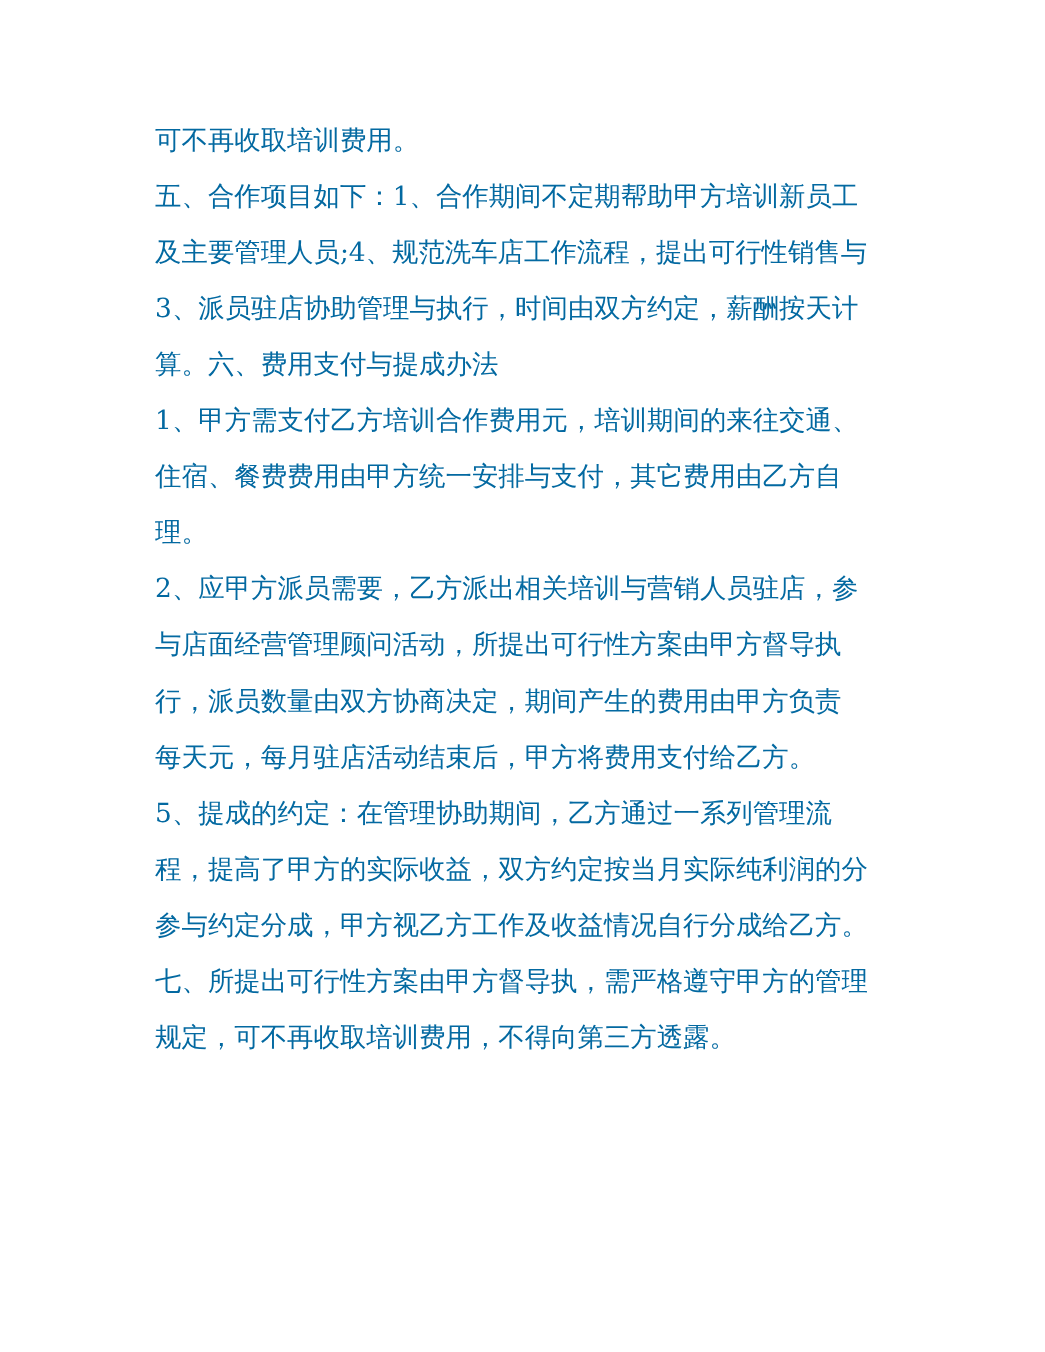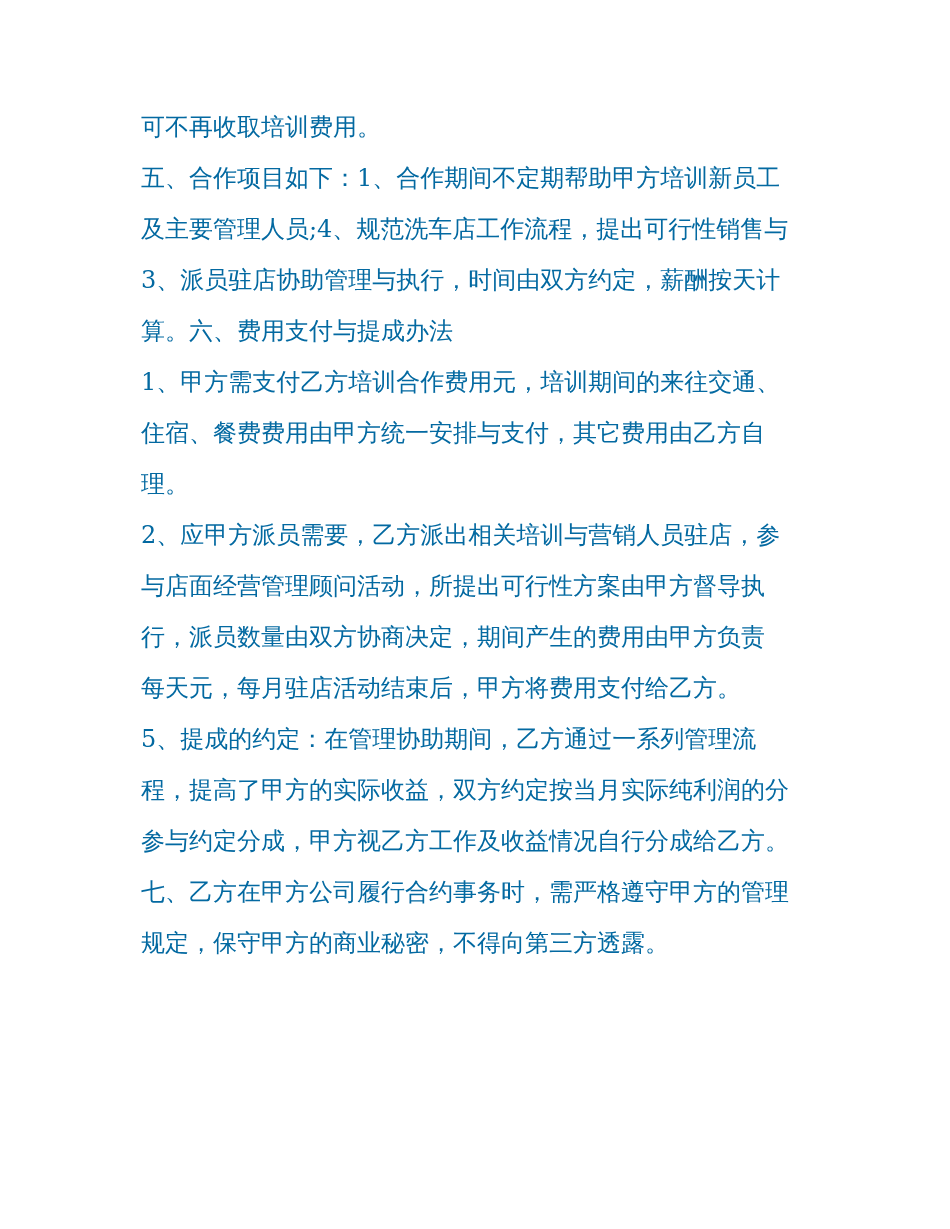--- a/index.html
+++ b/index.html
@@ -28,15 +28,15 @@
   <div class="line">1、甲方需支付乙方培训合作费用元，培训期间的来往交通、</div>
   <div class="line">住宿、餐费费用由甲方统一安排与支付，其它费用由乙方自</div>
   <div class="line">理。</div>
   <div class="line">2、应甲方派员需要，乙方派出相关培训与营销人员驻店，参</div>
   <div class="line">与店面经营管理顾问活动，所提出可行性方案由甲方督导执</div>
   <div class="line">行，派员数量由双方协商决定，期间产生的费用由甲方负责</div>
   <div class="line">每天元，每月驻店活动结束后，甲方将费用支付给乙方。</div>
   <div class="line">5、提成的约定：在管理协助期间，乙方通过一系列管理流</div>
   <div class="line">程，提高了甲方的实际收益，双方约定按当月实际纯利润的分</div>
   <div class="line">参与约定分成，甲方视乙方工作及收益情况自行分成给乙方。</div>
-  <div class="line">七、乙方在甲方公司履行合约事务时，需严格遵守甲方的管理</div>
-  <div class="line">规定，保守甲方的商业秘密，不得向第三方透露。</div>
+  <div class="line">七、所提出可行性方案由甲方督导执，需严格遵守甲方的管理</div>
+  <div class="line">规定，可不再收取培训费用，不得向第三方透露。</div>
 </div>
 
 </body></html>

